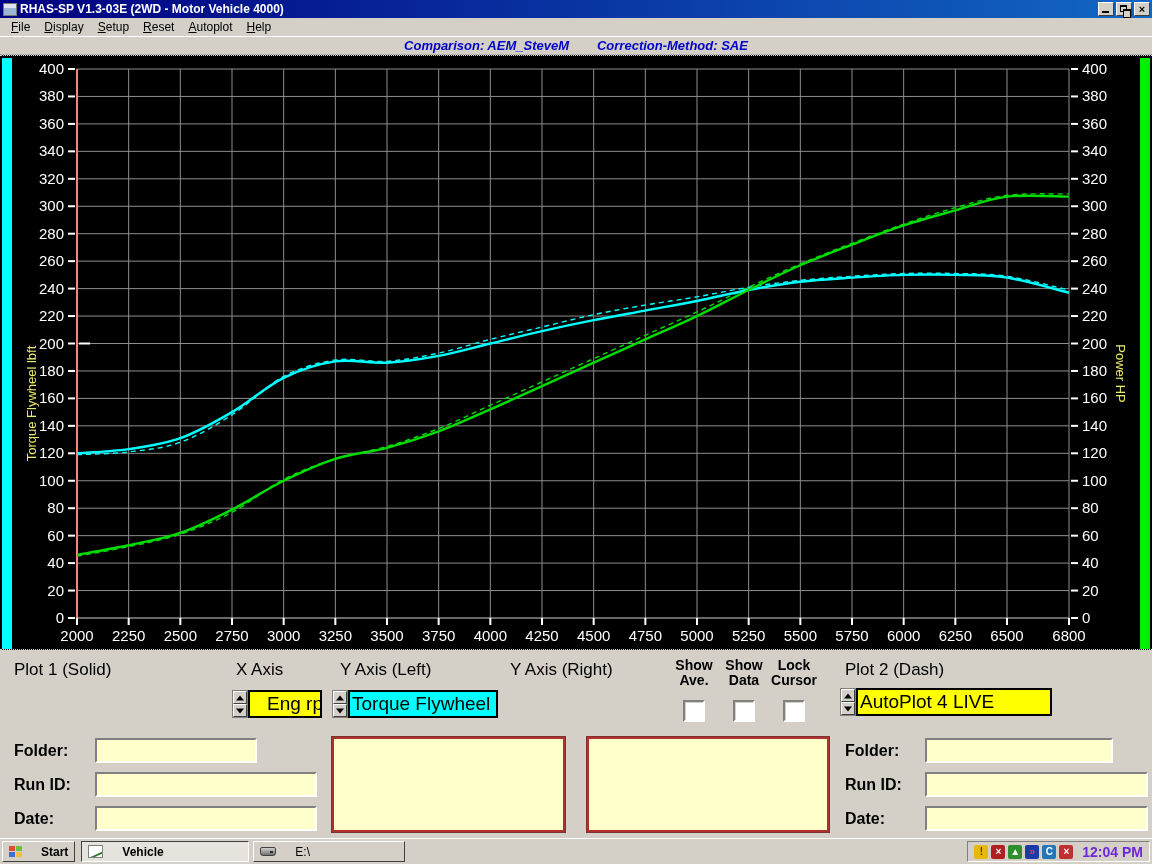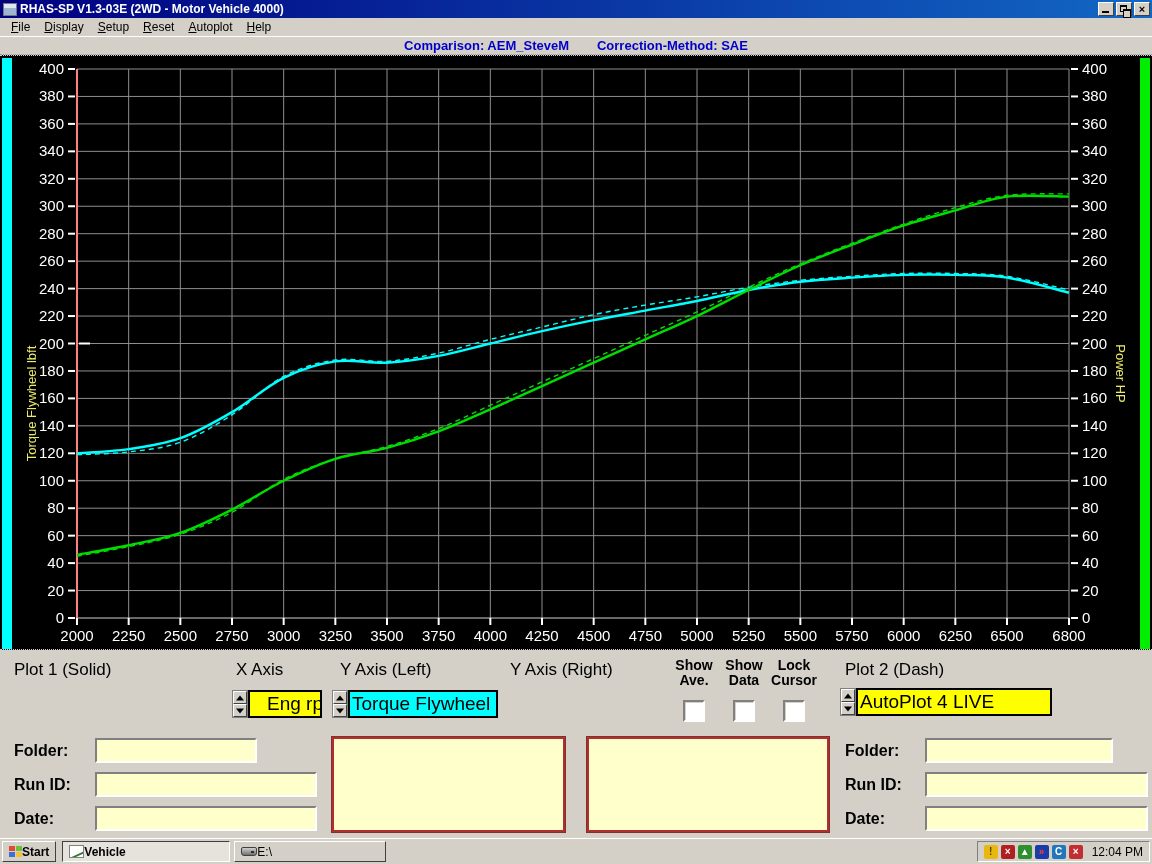--- a/index.html
+++ b/index.html
@@ -24,21 +24,21 @@
 
   
   .menubar{position:absolute;left:0;top:18px;width:1152px;height:19px;background:#d4d0c8;
     display:flex;align-items:center;padding-left:4px;border-bottom:1px solid #fff;}
   .menu-item{font-size:12px;padding:2px 7px;color:#000;}
   .menu-item::first-letter{text-decoration:underline;}
 
   
   .headerstrip{position:absolute;left:0;top:37px;width:1152px;height:18px;background:#d4d0c8;
     display:flex;justify-content:center;align-items:center;border-bottom:1px dotted #9a9a9a;}
-  .header-box{display:flex;gap:28px;padding:0 8px;background:#d4d0c8;}
+  .header-box{display:flex;gap:28px;padding:0 8px;background:#d4d0c8;font-style:italic;}
   .header-box span{color:#0000cc;font-weight:bold;font-size:13px;line-height:16px;white-space:nowrap;}
 
   
   .chart-area{position:absolute;left:0;top:55px;width:1152px;height:595px;background:#000;
     border-top:1px dotted #cfcfcf;border-bottom:1px dotted #cfcfcf;}
   .axis-bar-left{position:absolute;left:2px;top:2px;width:10px;height:591px;background:#00ffff;}
   .axis-bar-right{position:absolute;right:2px;top:2px;width:10px;height:591px;background:#00ee00;}
   #chart-svg{position:absolute;left:12px;top:0;}
 
   
@@ -63,21 +63,21 @@
     box-shadow:1px 1px 0 #d4d0c8 inset;}
   .form-label{position:absolute;font-weight:bold;font-size:16px;color:#000;}
   .text-field{position:absolute;height:25px;background:#ffffcc;border:0;padding:0 3px;font-size:14px;
     border-top:2px solid #808080;border-left:2px solid #808080;border-bottom:2px solid #fff;border-right:2px solid #fff;}
   .notes-box{position:absolute;height:95px;background:#ffffcc;border:2px solid #b03030;resize:none;
     font-family:"Liberation Sans",sans-serif;font-size:13px;padding:2px;outline:1px solid #803030;}
 
   
   .taskbar{position:absolute;left:0;top:838px;width:1152px;height:26px;background:#d4d0c8;border-top:1px solid #fff;
     display:flex;align-items:center;padding:0 2px;}
-  .task-btn{height:21px;display:flex;align-items:center;gap:0;padding:0 6px;font-size:12px;background:#d4d0c8;
+  .task-btn{height:21px;display:flex;align-items:center;gap:19px;padding:0 6px;font-size:12px;background:#d4d0c8;
     border-top:1px solid #fff;border-left:1px solid #fff;border-right:1px solid #404040;border-bottom:1px solid #404040;}
   .task-btn.active{background:#e6e3dc;border-top:1px solid #404040;border-left:1px solid #404040;
     border-right:1px solid #fff;border-bottom:1px solid #fff;font-weight:bold;}
   .start-btn{font-weight:bold;margin-right:6px;}
   .win-flag{display:grid;grid-template-columns:6px 6px;grid-template-rows:5px 5px;gap:1px;}
   .win-flag i{display:block;}
   .wf1{background:#e04a2f;} .wf2{background:#6fbf3e;} .wf3{background:#3d6fd6;} .wf4{background:#f3c13a;}
   .task-dynapack{width:168px;margin-right:4px;}
   .task-drive{width:152px;font-weight:normal;}
   .mini-chart-icon{width:15px;height:13px;background:#fff;border:1px solid #808080;position:relative;overflow:hidden;}
@@ -89,21 +89,21 @@
   .tray{margin-left:auto;height:21px;display:flex;align-items:center;gap:3px;padding:0 6px;
     border-top:1px solid #808080;border-left:1px solid #808080;border-bottom:1px solid #fff;border-right:1px solid #fff;}
   .tray-icon{width:14px;height:14px;font-size:10px;font-weight:bold;color:#fff;display:flex;
     align-items:center;justify-content:center;border-radius:2px;}
   .ti-shield{background:#e8b80e;color:#5a4500;}
   .ti-offline{background:#b02020;}
   .ti-update{background:#2e8f2e;}
   .ti-speed{background:#1a3ca8;color:#ff3a3a;}
   .ti-dialer{background:#2277bb;}
   .ti-neterr{background:#c03030;}
-  .clock{font-size:12px;padding-left:6px;color:#000000;}
+  .clock{font-size:14px;padding-left:6px;color:#6d28d9;font-weight:bold;}
 </style>
 </head>
 <body>
 
 <div id="window">
 
   <div class="titlebar">
     <span class="app-icon"></span>
     <span class="title-text">RHAS-SP V1.3-03E  (2WD - Motor Vehicle 4000)</span>
     <span class="title-btns">

